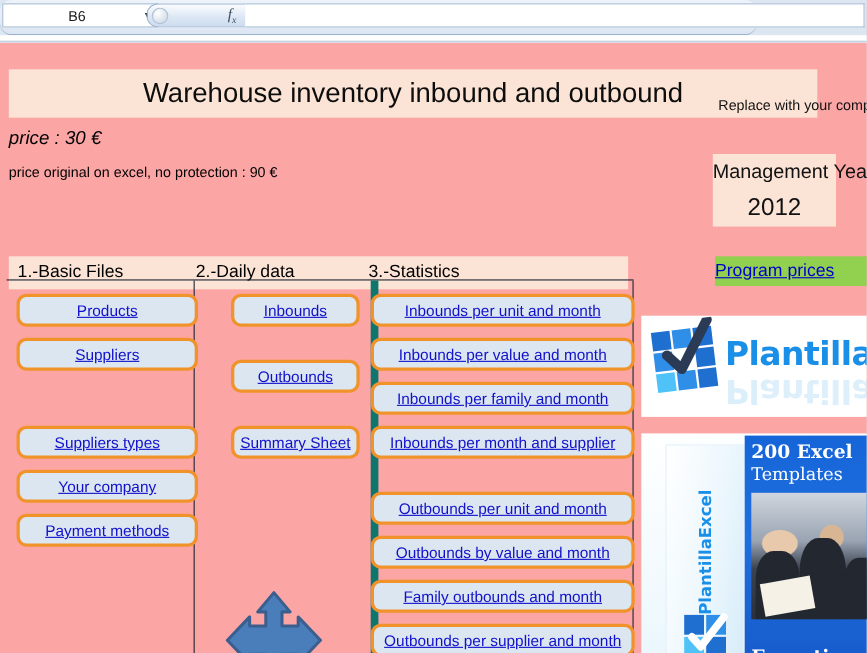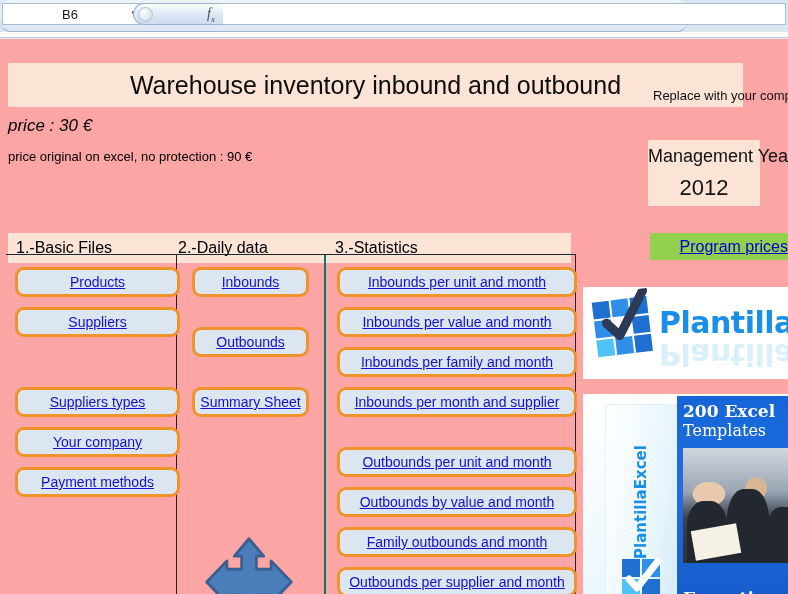--- a/index.html
+++ b/index.html
@@ -183,21 +183,21 @@
   .menubar .mi2 { left: 170px; }
   .menubar .mi3 { left: 327px; }
 
   .prog-prices {
     position: absolute;
     left: 650px; top: 194px;
     width: 138px; height: 27px;
     background: #92d050;
     display: flex;
     align-items: center;
-    justify-content: flex-end;
+    justify-content: flex-start;
     box-sizing: border-box;
   }
   .prog-prices a {
     color: #0000cd;
     text-decoration: underline;
     font-size: 16px;
     white-space: nowrap;
   }
 
   
@@ -208,21 +208,21 @@
     border-top: 1px solid #1f2430;
     box-sizing: border-box;
   }
   .panel {
     position: absolute;
     top: 0;
     height: 340px;
     box-sizing: border-box;
   }
   .panel-a { left: 0;   width: 171px; border-right: 1px solid #1f2430; }
-  .panel-b { left: 168px; width: 152px; border-right: 2px solid #0f766e; }
+  .panel-b { left: 186px; width: 152px; border-right: 7px solid #0f766e; }
   .panel-c { left: 323px; width: 247px; border-right: 1px solid #1f2430; }
 
   .btn {
     position: absolute;
     border: 3px solid #f0932b;
     border-radius: 9px;
     background: #dce6f1;
     box-sizing: border-box;
     display: flex;
     align-items: center;

